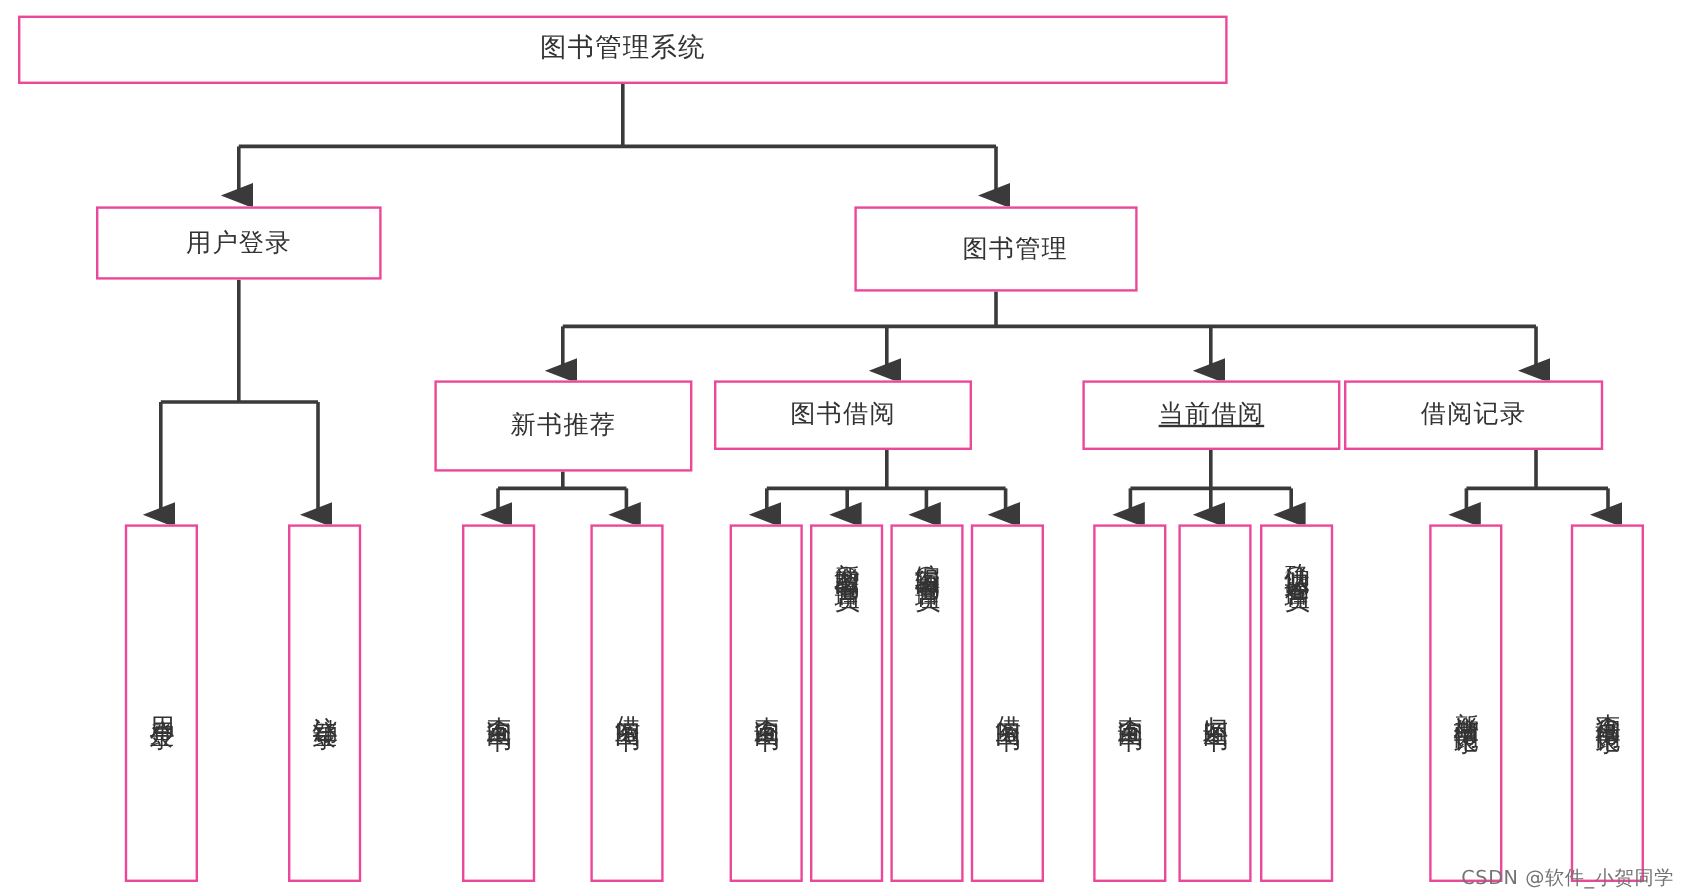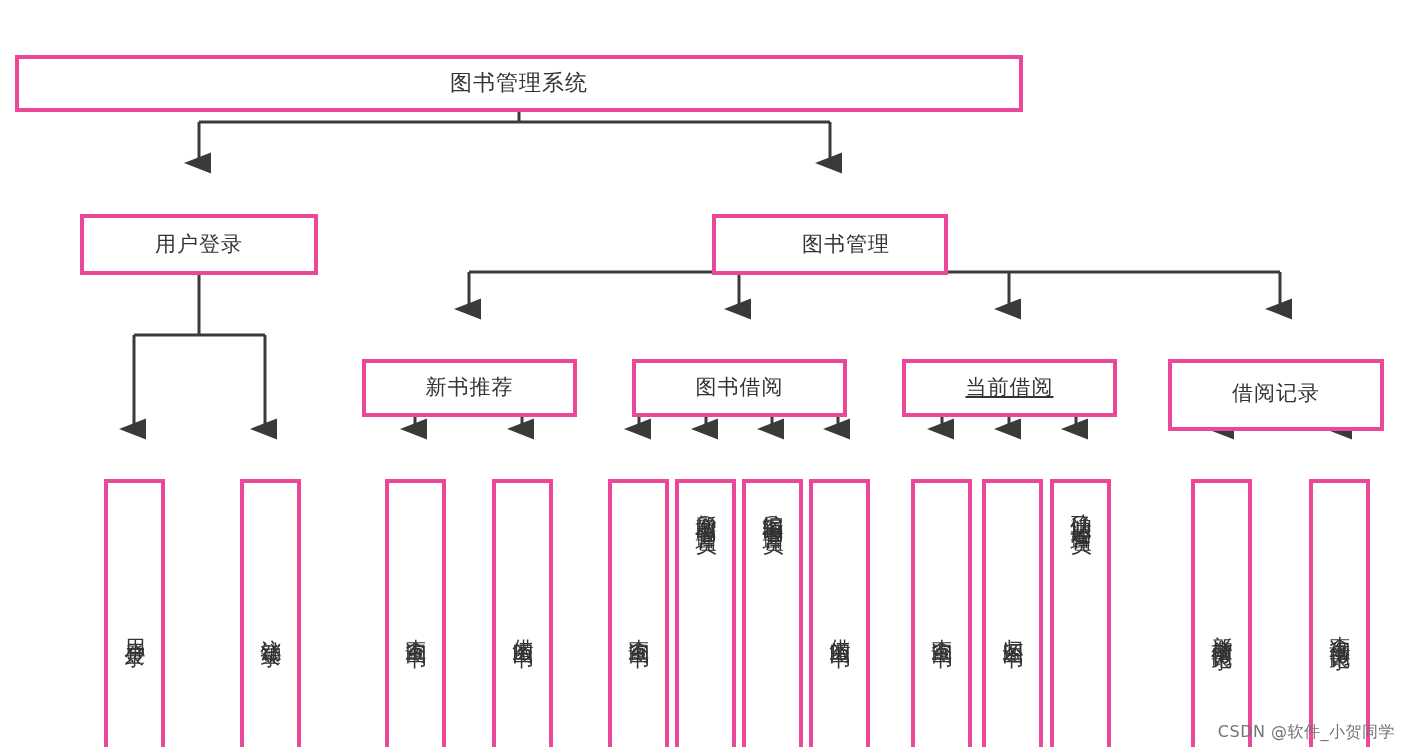--- a/index.html
+++ b/index.html
@@ -23,26 +23,25 @@
     left: 0;
     top: 0;
     width: 1405px;
     height: 747px;
     pointer-events: none;
   }
   .node {
     position: absolute;
     box-sizing: border-box;
     background: #ffffff;
-    border: 4px solid #ec4899;
+    border: 2px solid #ec4899;
     display: flex;
     align-items: center;
     justify-content: center;
     color: #333333;
-    margin-top: 42px;
   }
   .node.horiz {
     font-size: 21px;
     letter-spacing: 1px;
     line-height: 1.2;
     text-align: center;
   }
   .node.root {
     font-size: 22px;
   }
@@ -126,29 +125,29 @@
       <path d="M1222,407 L1340,407"></path>
       <path d="M1222,407 L1222,428" marker-end="url(#arrow)"></path>
       <path d="M1340,407 L1340,428" marker-end="url(#arrow)"></path>
     </g>
   </svg>
 
   <div class="node horiz root" style="left:15px; top:13px; width:1008px; height:57px;">图书管理系统</div>
 
   <div class="node horiz" style="left:80px; top:172px; width:238px; height:61px;">用户登录</div>
 
-  <div class="node horiz" style="left:712px; top:172px; width:236px; height:61px;padding-left:32px;">图书管理</div>
+  <div class="node horiz" style="left:712px; top:172px; width:236px; height:71px;padding-left:32px;">图书管理</div>
 
-  <div class="node horiz" style="left:362px; top:317px; width:215px; height:58px;">新书推荐</div>
+  <div class="node horiz" style="left:362px; top:317px; width:215px; height:76px;">新书推荐</div>
 
-  <div class="node horiz" style="left:632px; top:317px; width:215px; height:58px;">图书借阅</div>
+  <div class="node horiz" style="left:595px; top:317px; width:215px; height:58px;">图书借阅</div>
 
   <div class="node horiz" style="left:902px; top:317px; width:215px; height:58px;text-decoration:underline;">当前借阅</div>
 
-  <div class="node horiz" style="left:1168px; top:317px; width:216px; height:72px;font-family:Liberation Mono, monospace;">借阅记录</div>
+  <div class="node horiz" style="left:1120px; top:317px; width:216px; height:58px;">借阅记录</div>
 
   <div class="node leaf centerflow" style="left:104px; top:437px; width:61px; height:298px;">用户登录</div>
   <div class="node leaf centerflow" style="left:240px; top:437px; width:61px; height:298px;">注销登录</div>
 
   <div class="node leaf centerflow" style="left:385px; top:437px; width:61px; height:298px;">查询图书</div>
   <div class="node leaf centerflow" style="left:492px; top:437px; width:61px; height:298px;">借阅图书</div>
 
   <div class="node leaf centerflow" style="left:608px; top:437px; width:61px; height:298px;">查询图书</div>
   <div class="node leaf" style="left:675px; top:437px; width:61px; height:298px;">新增图书（管理员）</div>
   <div class="node leaf" style="left:742px; top:437px; width:61px; height:298px;">编辑图书（管理员）</div>

